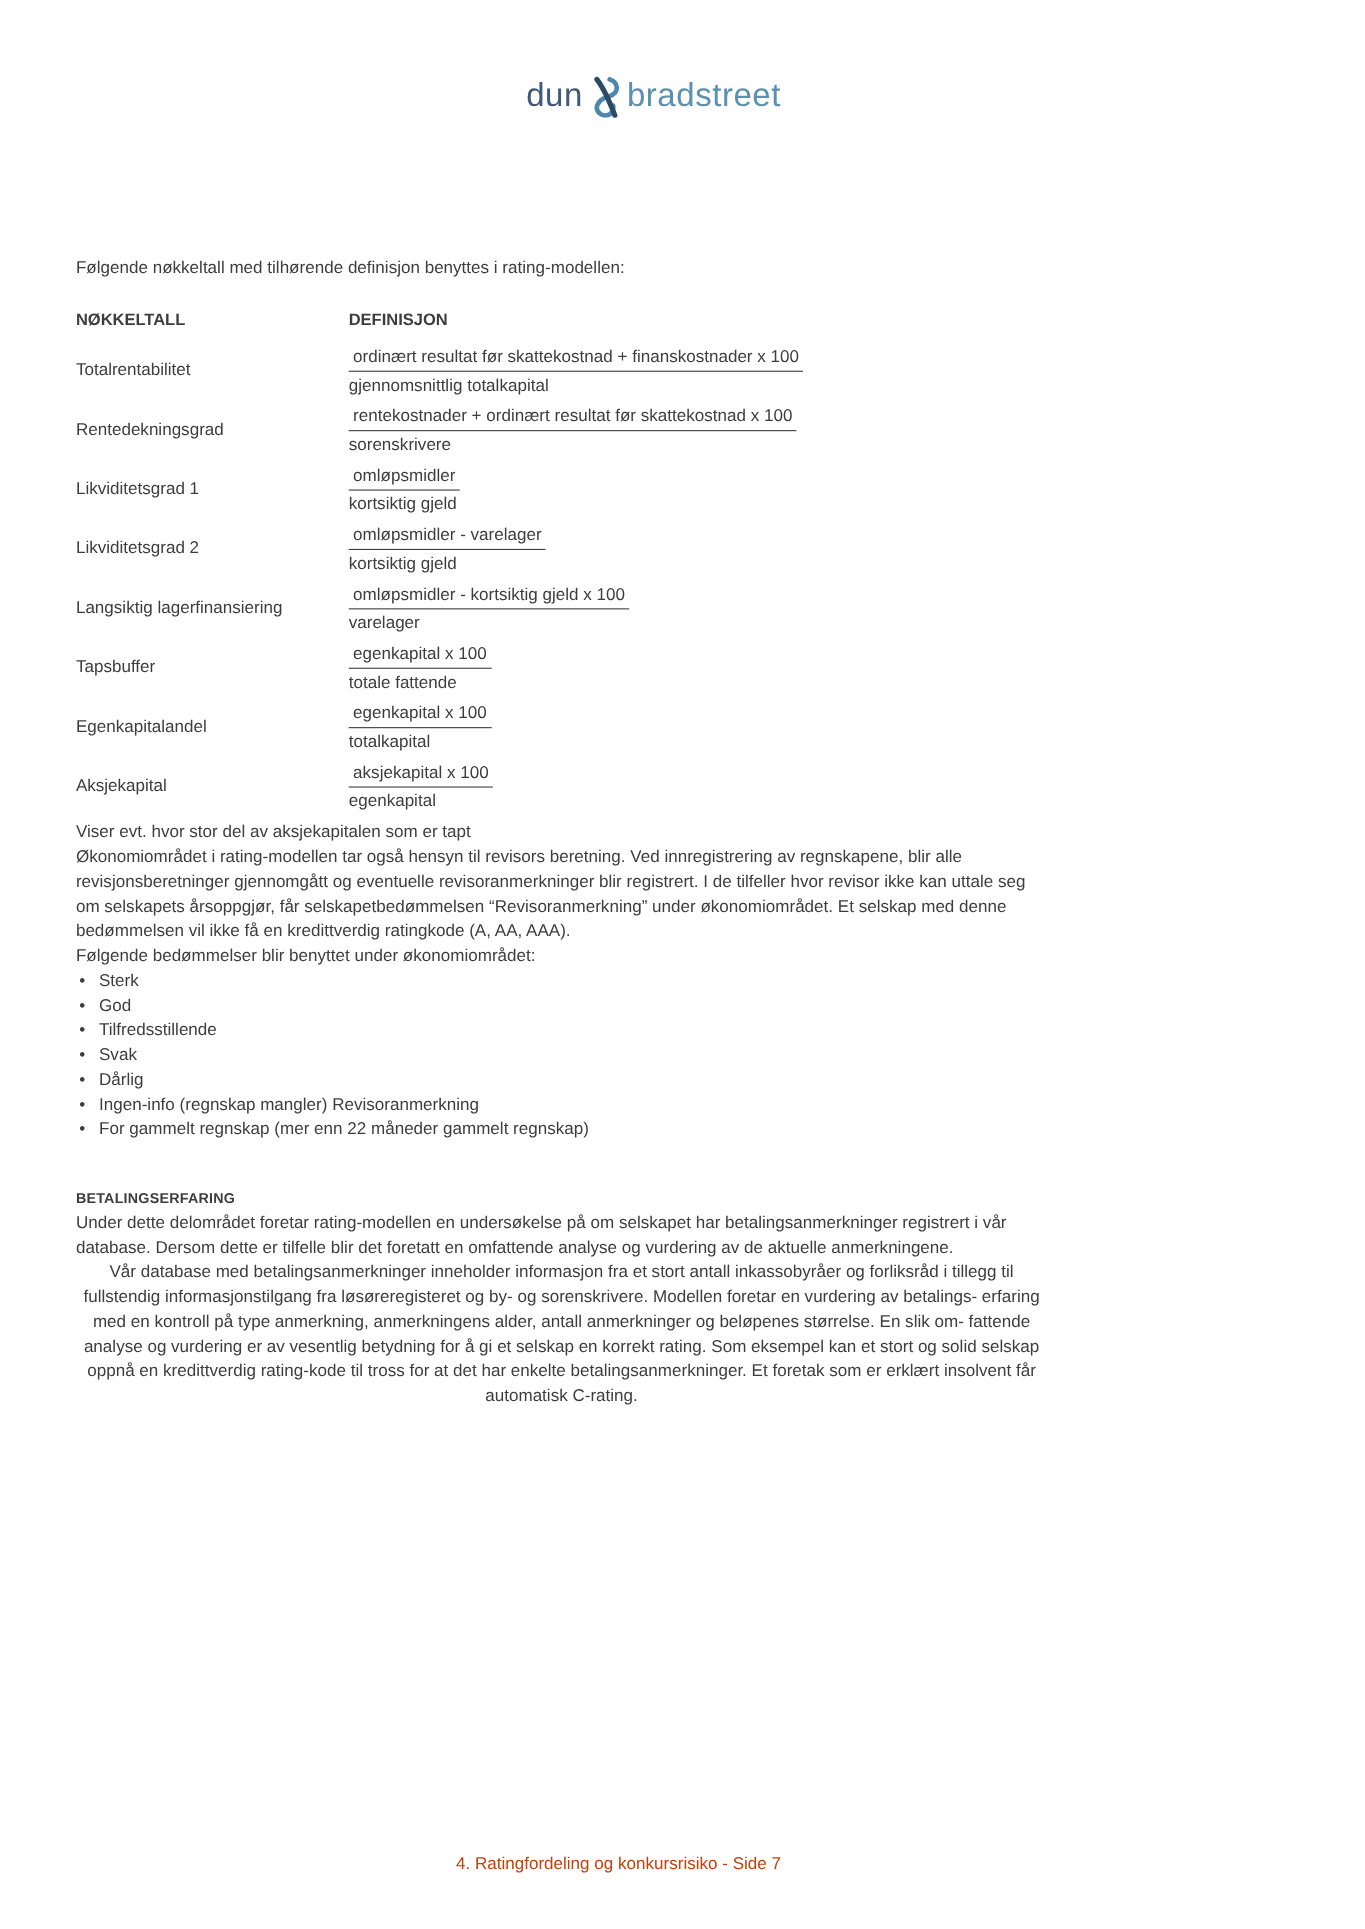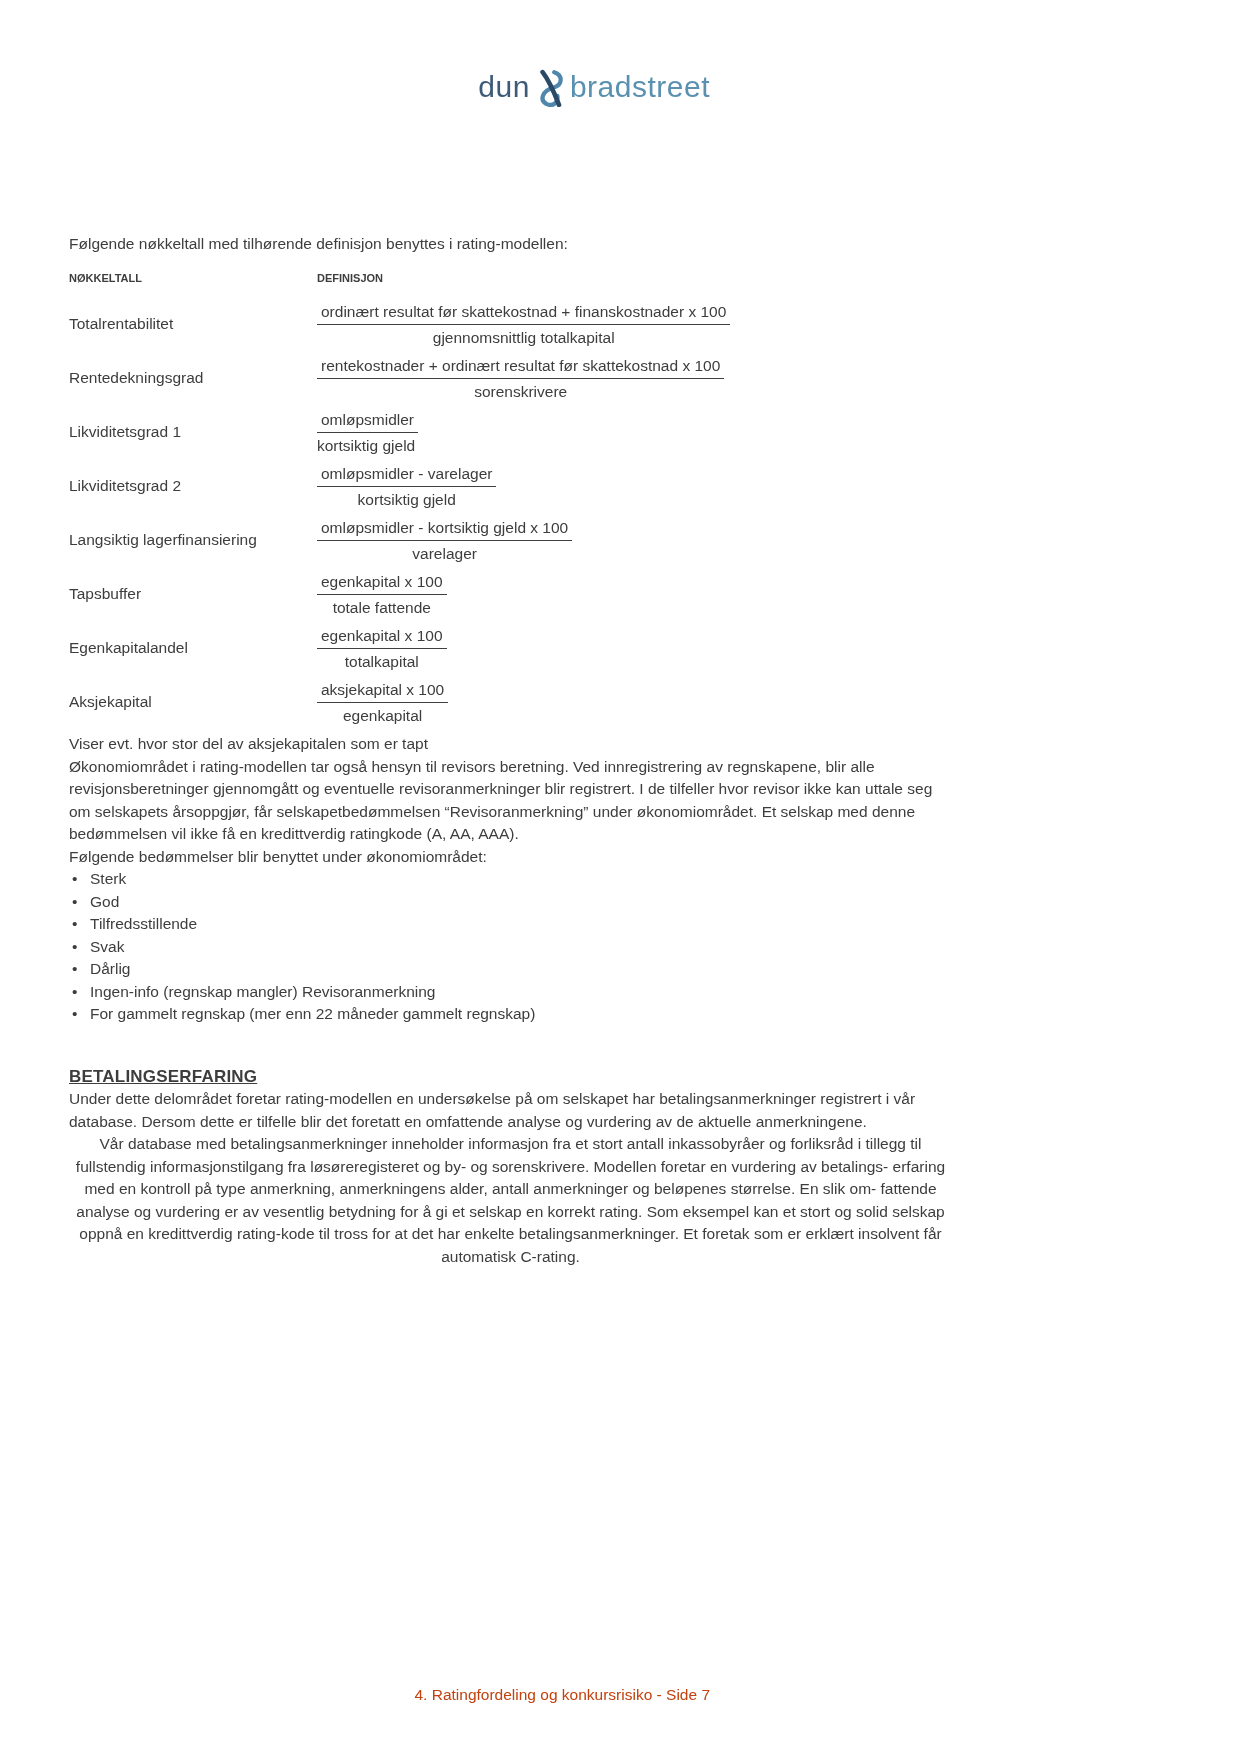--- a/index.html
+++ b/index.html
@@ -20,37 +20,37 @@
   .logo-amp{margin:0 3px;position:relative;top:1px;}
   .logo-amp svg{display:block;}
   .logo-bradstreet{font-size:30px;line-height:34px;color:#5a90b0;letter-spacing:.5px;}
   
   .content{
     position:absolute;left:69px;top:233px;width:883px;
     font-size:15.5px;line-height:22.5px;
   }
   .content p{margin:0;}
   
-  .tbl-head{display:flex;margin-top:11px;font-weight:bold;font-size:11px;}
+  .tbl-head{display:flex;margin-top:24px;font-weight:bold;font-size:15px;}
   .col-label{width:248px;flex:none;}
   .frows{margin-top:12px;}
   .frow{display:flex;align-items:center;min-height:47px;margin-bottom:7px;}
   .frow .row-label{width:248px;flex:none;}
-  .frac{display:inline-block;text-align:center;line-height:21px;}
+  .frac{display:inline-block;line-height:21px;}
   .num{border-bottom:1.5px solid #3f3f3f;padding:0 4px 2px;}
   .den{padding-top:2px;}
   .frow.denom-left .frac{text-align:left;}
   .tbl-note{margin-left:248px;margin-top:24px;}
   
   .para-okonomi{margin-top:40px;}
   .bedommelser-intro{margin-top:29px;margin-bottom:7px;}
   .bullets{margin:0;}
   .bullet{position:relative;padding-left:21px;line-height:22.5px;}
   .bullet::before{content:"\2022";position:absolute;left:3px;}
-  .section-heading{font-size:17px;font-weight:bold;margin:40px 0 0;letter-spacing:.2px;text-decoration:underline;}
+  .section-heading{font-size:13px;font-weight:bold;margin:40px 0 0;letter-spacing:.2px;}
   .para-betaling-2{margin-top:29px;text-align:center;}
   
   .footer{position:absolute;top:1686px;right:291px;font-size:15.5px;color:#c2410c;}
 </style>
 </head>
 <body>
 
 <div class="page">
 
   <div class="logo">

